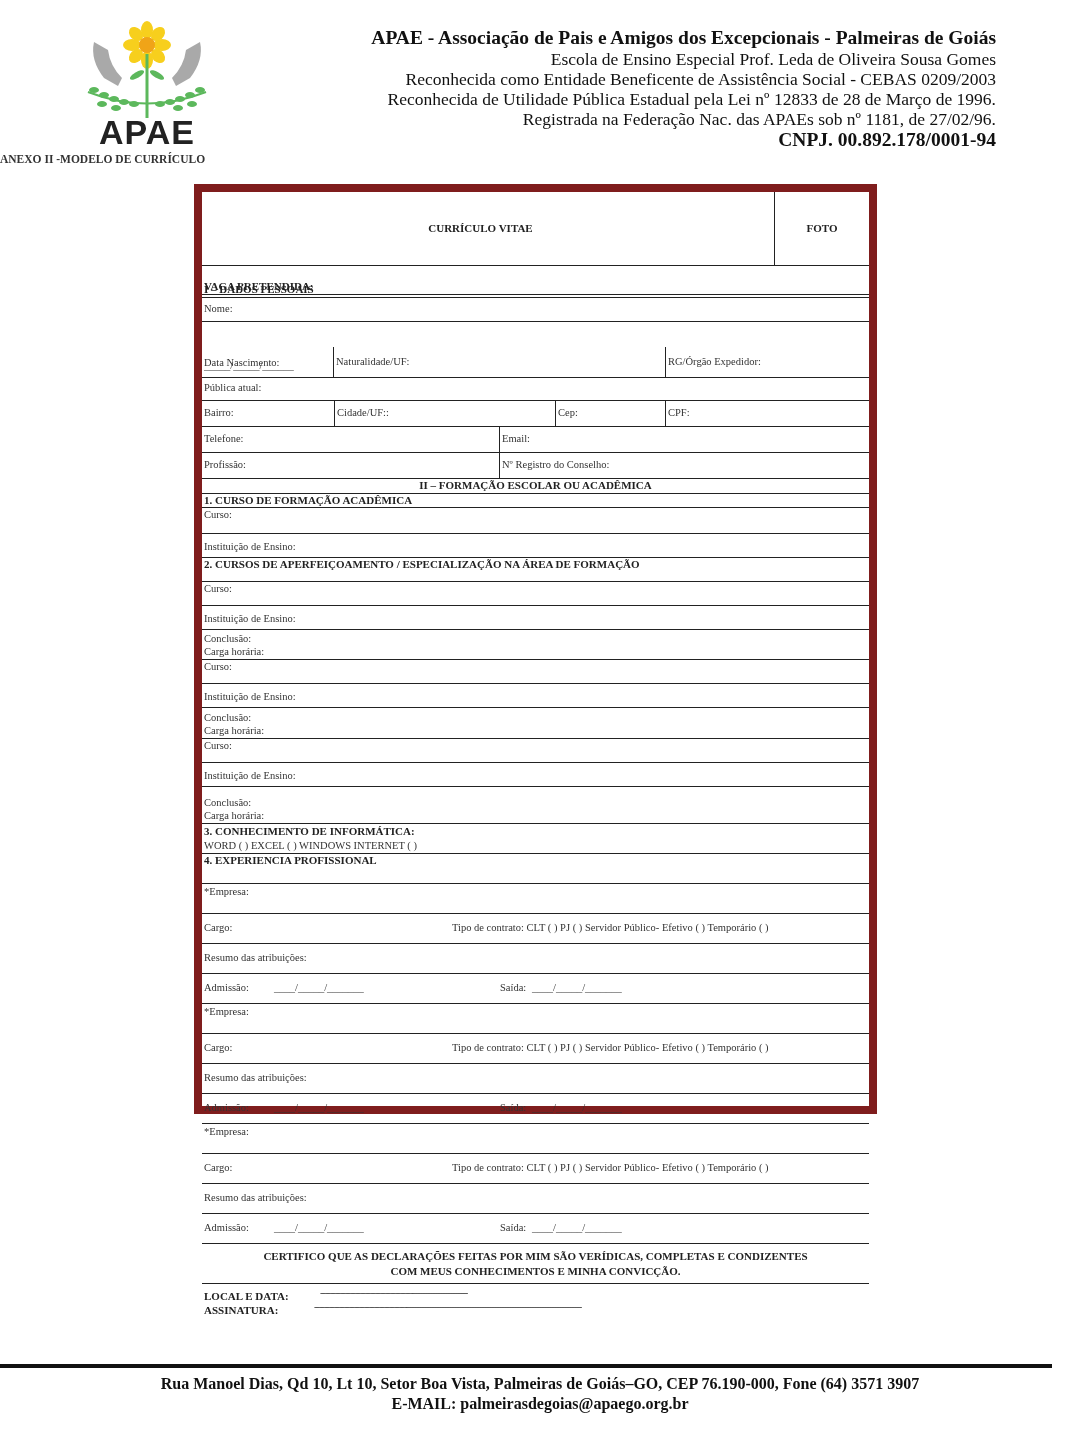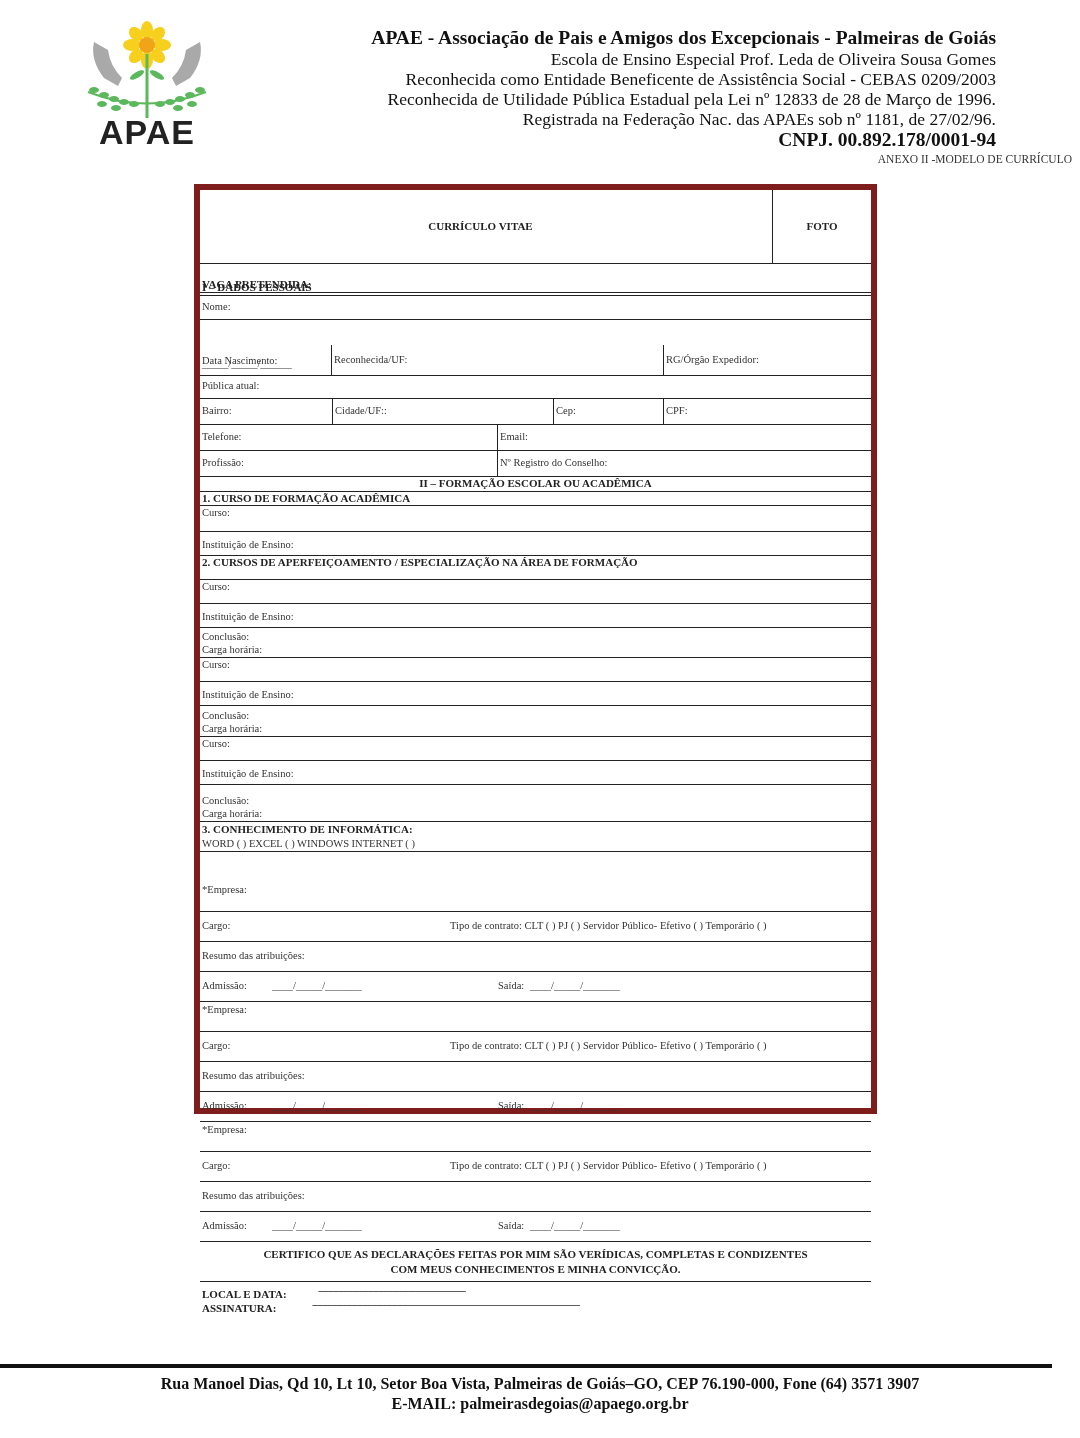--- a/index.html
+++ b/index.html
@@ -6,23 +6,23 @@
   body { width:1080px; height:1438px; position:relative; overflow:hidden; font-family:"Liberation Serif", serif; color:#111; }
   .logo { position:absolute; left:82px; top:20px; width:130px; height:130px; }
   .logo-text { position:absolute; left:82px; top:113px; width:130px; text-align:center; font-family:"Liberation Sans", sans-serif; font-weight:bold; font-size:34px; letter-spacing:1px; color:#222; }
   .hdr { position:absolute; right:84px; text-align:right; white-space:nowrap; }
   .hdr1 { top:27px; font-size:19.5px; font-weight:bold; }
   .hdr2 { top:49px; font-size:17.5px; }
   .hdr3 { top:69px; font-size:17.5px; }
   .hdr4 { top:89px; font-size:17.5px; }
   .hdr5 { top:109px; font-size:17.5px; }
   .hdr6 { top:129px; font-size:19.5px; font-weight:bold; }
-  .annex { position:absolute; top:153px; left:0; width:1072px; text-align:right; font-size:11.5px; font-weight:normal; color:#333; }
-
-  .form { position:absolute; left:194px; top:184px; width:683px; height:930px; border:6px solid #7f1d1d; box-sizing:border-box; }
+  .annex { position:absolute; top:153px; left:0; width:1072px; text-align:left; font-size:11.5px; font-weight:bold; color:#333; }
+
+  .form { position:absolute; left:194px; top:184px; width:683px; height:930px; border:8px solid #7f1d1d; box-sizing:border-box; }
   .row { position:absolute; left:0; right:0; border-bottom:1.5px solid #222; box-sizing:border-box; }
   .cell { position:absolute; top:0; bottom:0; box-sizing:border-box; }
   .vline { border-left:1.5px solid #222; }
   .lbl { position:absolute; font-size:10.5px; color:#333; white-space:nowrap; }
   .sec { position:absolute; font-size:11px; font-weight:bold; color:#222; white-space:nowrap; }
   .center { left:0; right:0; text-align:center; }
   .footer-line { position:absolute; left:0; top:1364px; width:1052px; height:4px; background:#111; }
   .foot { position:absolute; left:0; width:1080px; text-align:center; font-weight:bold; font-size:16px; white-space:nowrap; }
   .dots { letter-spacing:-1px; }
 </style>
@@ -101,21 +101,21 @@
     <div class="lbl" style="left:2px;top:5px;">Nome:</div>
   </div>
 
 
   <div class="row" style="top:155px;height:31px;">
     <div class="cell" style="left:0;width:131px;">
       <div class="lbl" style="left:2px;top:2px;margin-top:8px;">Data Nascimento:</div>
       <div class="lbl" style="left:2px;top:13px;">_____/_____/______</div>
     </div>
     <div class="cell vline" style="left:131px;width:332px;">
-        <div class="lbl" style="left:2px;top:9px;">Reconhecida/UF:</div>
+        <div class="lbl" style="left:2px;top:9px;">Naturalidade/UF:</div>
       </div>
     <div class="cell vline" style="left:463px;right:0;">
         <div class="lbl" style="left:2px;top:9px;">RG/Órgão Expedidor:</div>
       </div>
   </div>
 
   <div class="row" style="top:186px;height:23px;">
     <div class="lbl" style="left:2px;top:4px;">Pública atual:</div>
   </div>
 
@@ -200,20 +200,23 @@
   <div class="row" style="top:595px;height:37px;">
     <div class="lbl" style="left:2px;top:10px;">Conclusão:</div>
     <div class="lbl" style="left:2px;top:23px;">Carga horária:</div>
   </div>
 
   <div class="row" style="top:632px;height:30px;padding-left:8px;">
     <div class="sec" style="left:2px;top:1px;">3. CONHECIMENTO DE INFORMÁTICA:</div>
     <div class="lbl" style="left:2px;top:16px;">WORD ( ) EXCEL ( ) WINDOWS INTERNET ( )</div>
   </div>
 
+  <div class="row" style="top:662px;height:30px;">
+    <div class="sec" style="left:2px;top:0;">4. EXPERIENCIA PROFISSIONAL</div>
+  </div>
 
   <div class="row" style="top:692px;height:30px;">
       <div class="lbl" style="left:2px;top:2px;">*Empresa:</div>
     </div>
   <div class="row" style="top:722px;height:30px;">
     <div class="lbl" style="left:2px;top:8px;">Cargo:</div>
     <div class="lbl" style="left:250px;top:8px;">Tipo de contrato: CLT (   ) PJ (   )  Servidor Público- Efetivo (   ) Temporário (   )</div>
   </div>
   <div class="row" style="top:752px;height:30px;">
       <div class="lbl" style="left:2px;top:8px;">Resumo das atribuições:</div>

